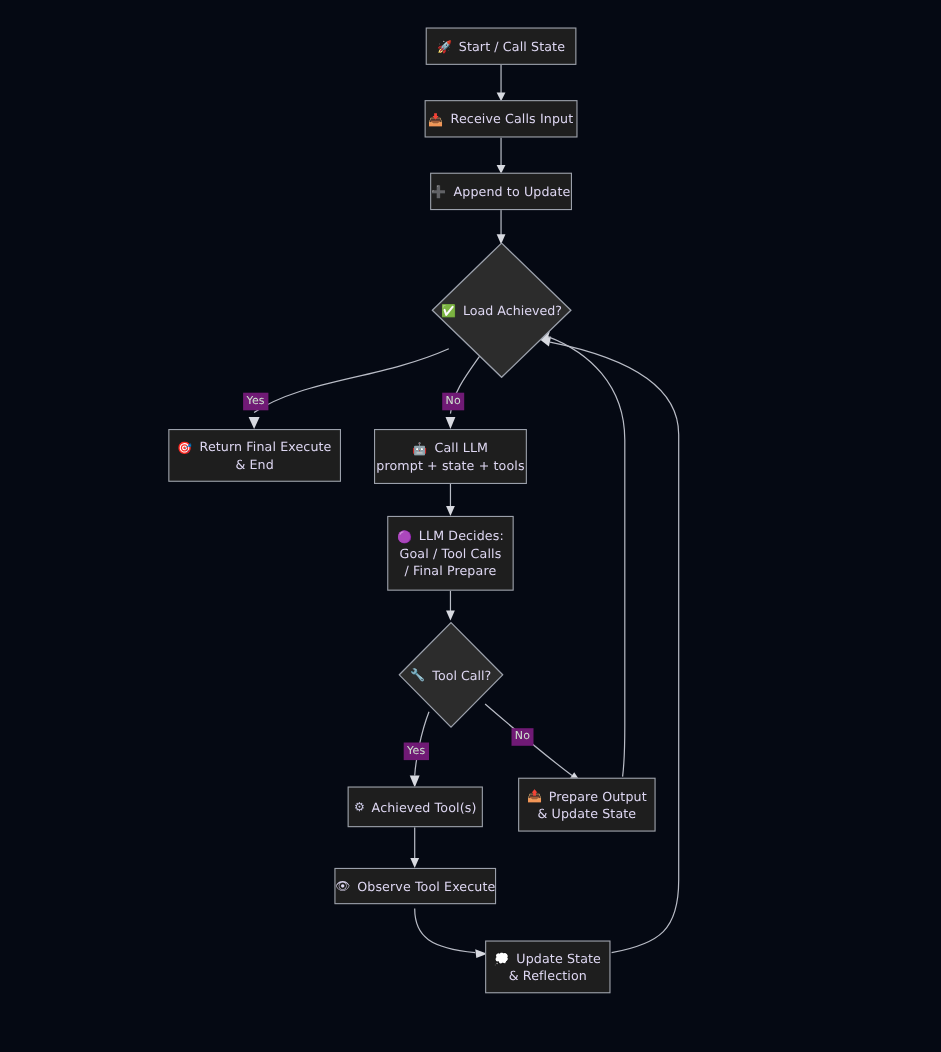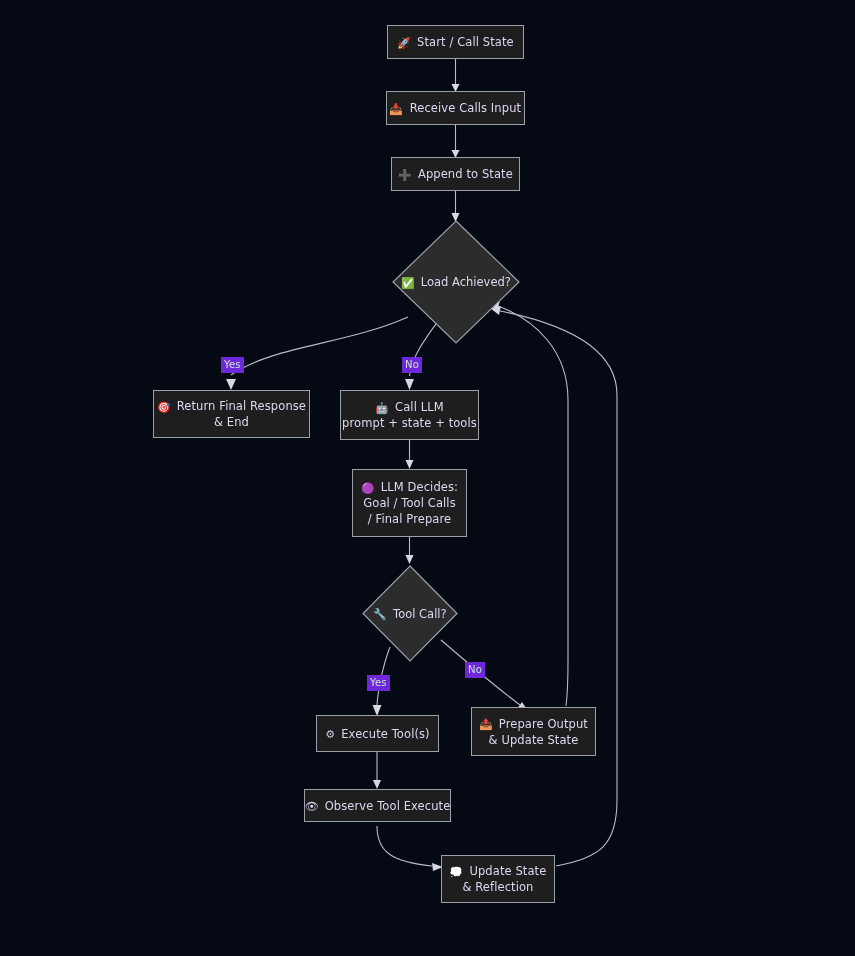--- a/index.html
+++ b/index.html
@@ -91,21 +91,21 @@
     justify-content: center;
     gap: 6px;
     color: #ded7f2;
     font-size: 11.5px;
     white-space: nowrap;
   }
 
   
   .edge-label {
     position: absolute;
-    background: #6d28d9;
+    background: #701a75;
     color: #cfe3cf;
     font-size: 10px;
     line-height: 13px;
     padding: 1px 3px 2px 3px;
     white-space: nowrap;
     letter-spacing: 0.2px;
   }
 </style>
 </head>
 <body>
@@ -164,38 +164,38 @@
   <div class="node" style="left:386px; top:91px; width:139px; height:34px;">
     <div class="line1">
       <span class="ico">📥</span>
       <span>Receive Calls Input</span>
     </div>
   </div>
 
   <div class="node" style="left:391px; top:157px; width:129px; height:34px;">
     <div class="line1">
       <span class="ico" style="color:#8b6fd6;">➕</span>
-      <span>Append to State</span>
+      <span>Append to Update</span>
     </div>
   </div>
 
   <div class="diamond-wrap" style="left:392px; top:220px; width:128px; height:124px;">
     <svg class="diamond-shape" viewBox="0 0 128 124" preserveAspectRatio="none">
       <polygon points="64,1 127,62 64,123 1,62" fill="#2c2c2c" stroke="#9ba0ab" stroke-width="1.2"></polygon>
     </svg>
     <div class="diamond-label">
       <span class="ico">✅</span>
       <span>Load Achieved?</span>
     </div>
   </div>
 
   <div class="node" style="left:153px; top:390px; width:157px; height:48px;">
     <div class="line1">
       <span class="ico">🎯</span>
-      <span>Return Final Response</span>
+      <span>Return Final Execute</span>
     </div>
     <div class="line2">&amp; End</div>
   </div>
 
   <div class="node" style="left:340px; top:390px; width:139px; height:50px;">
     <div class="line1">
       <span class="ico">🤖</span>
       <span>Call LLM</span>
     </div>
     <div class="line2">prompt + state + tools</div>
@@ -216,21 +216,21 @@
     </svg>
     <div class="diamond-label">
       <span class="ico">🔧</span>
       <span>Tool Call?</span>
     </div>
   </div>
 
   <div class="node" style="left:316px; top:715px; width:123px; height:37px;">
     <div class="line1">
       <span class="ico" style="color:#c8c5e0;">⚙</span>
-      <span>Execute Tool(s)</span>
+      <span>Achieved Tool(s)</span>
     </div>
   </div>
 
   <div class="node" style="left:471px; top:707px; width:125px; height:49px;">
     <div class="line1">
       <span class="ico">📤</span>
       <span>Prepare Output</span>
     </div>
     <div class="line2">&amp; Update State</div>
   </div>

